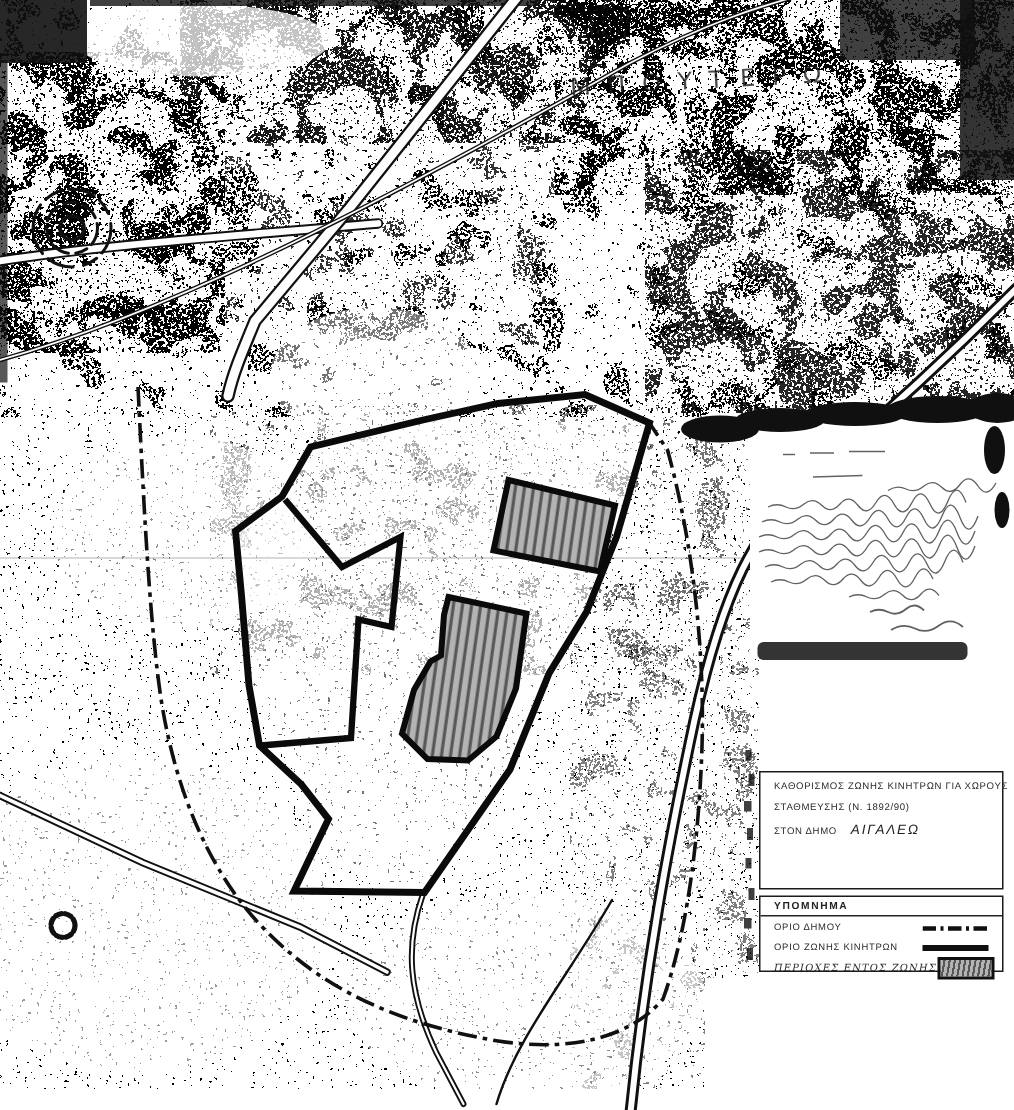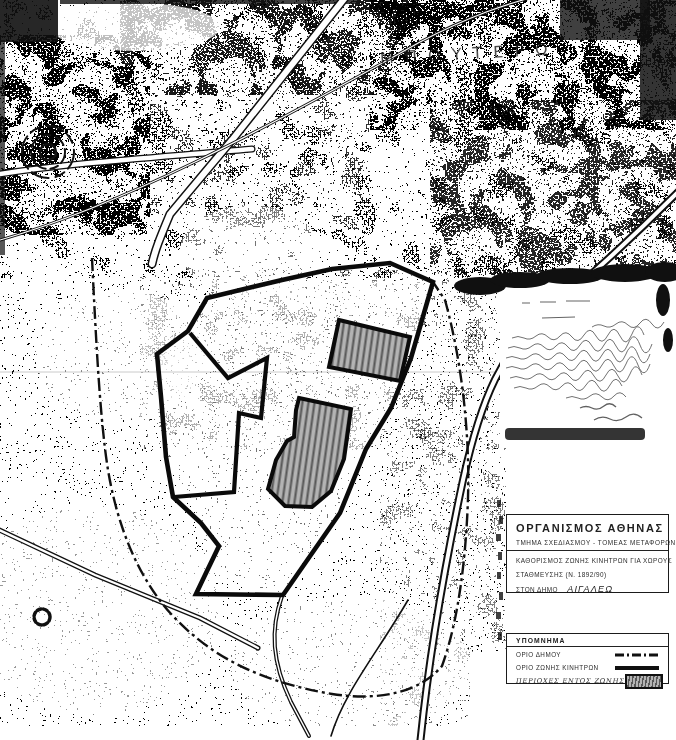--- a/index.html
+++ b/index.html
@@ -8,21 +8,21 @@
   svg{display:block;}
   
   .box{position:absolute;background:#fff;border:1.6px solid #1b1b1b;box-sizing:border-box;color:#1f1f1f;}
   .titlebox{left:506px;top:514px;width:163px;height:79px;}
   .sec-a{padding:7px 9px 4px 9px;border-bottom:1.2px solid #222;}
   .org{font-size:11px;font-weight:bold;letter-spacing:1.6px;white-space:nowrap;}
   .dept{font-size:6.4px;letter-spacing:.55px;margin-top:5px;white-space:nowrap;color:#2a2a2a;}
   .sec-b{padding:6px 9px 0 9px;}
   .subj{font-size:6.4px;letter-spacing:.45px;white-space:nowrap;color:#2a2a2a;margin-bottom:6.5px;}
   .muni{font-family:Liberation Sans, sans-serif;font-style:italic;font-size:9px;letter-spacing:1.2px;margin-left:7px;color:#222;}
-  .legendbox{left:506px;top:597px;width:163px;height:51px;margin-top:36px;}
+  .legendbox{left:506px;top:597px;width:163px;height:51px;}
   .leg-head{font-size:6.8px;font-weight:bold;letter-spacing:1.1px;padding:3px 9px 2px 9px;border-bottom:1.2px solid #222;color:#222;}
   .leg-row{display:flex;align-items:center;justify-content:space-between;padding:2.2px 9px 0 9px;height:11px;}
   .leg-label{font-size:6.3px;letter-spacing:.5px;white-space:nowrap;color:#2a2a2a;}
   .leg-label.cursive{font-family:"DejaVu Serif",serif;font-style:italic;font-size:6.6px;letter-spacing:.8px;}
   .sym{width:48px;display:flex;justify-content:flex-end;align-items:center;}
   .sym-solid{width:44px;height:4px;background:#101010;}
   .sym-hatch{width:34px;height:11px;border:2px solid #101010;
              background:repeating-linear-gradient(100deg,#b3b3b3 0px,#b3b3b3 2px,#565656 2px,#565656 3.4px);}
 </style>
 </head>
@@ -207,24 +207,20 @@
         <rect x="498" y="632" width="4" height="8"></rect>
   </g>
 
   <rect x="506" y="440" width="170" height="74" fill="#ffffff"></rect>
   <rect x="470" y="652" width="206" height="88" fill="#ffffff"></rect>
 
   <text x="380" y="60" font-size="16" letter-spacing="3" fill="#1c1c1c" opacity=".8" transform="rotate(-3 450 55)" font-family="DejaVu Sans, sans-serif">Μ Π Ο Υ Τ Ε Ρ Ω</text>
 </svg>
 
 <div class="box titlebox">
-  <div class="sec-a">
-    <div class="org">ΟΡΓΑΝΙΣΜΟΣ  ΑΘΗΝΑΣ</div>
-    <div class="dept">ΤΜΗΜΑ  ΣΧΕΔΙΑΣΜΟΥ  -  ΤΟΜΕΑΣ  ΜΕΤΑΦΟΡΩΝ</div>
-  </div>
   <div class="sec-b">
     <div class="subj">ΚΑΘΟΡΙΣΜΟΣ  ΖΩΝΗΣ  ΚΙΝΗΤΡΩΝ  ΓΙΑ  ΧΩΡΟΥΣ</div>
     <div class="subj">ΣΤΑΘΜΕΥΣΗΣ  (Ν. 1892/90)</div>
     <div class="subj">
       <span>ΣΤΟΝ  ΔΗΜΟ</span>
       <span class="muni">ΑΙΓΑΛΕΩ</span>
     </div>
   </div>
 </div>
 

